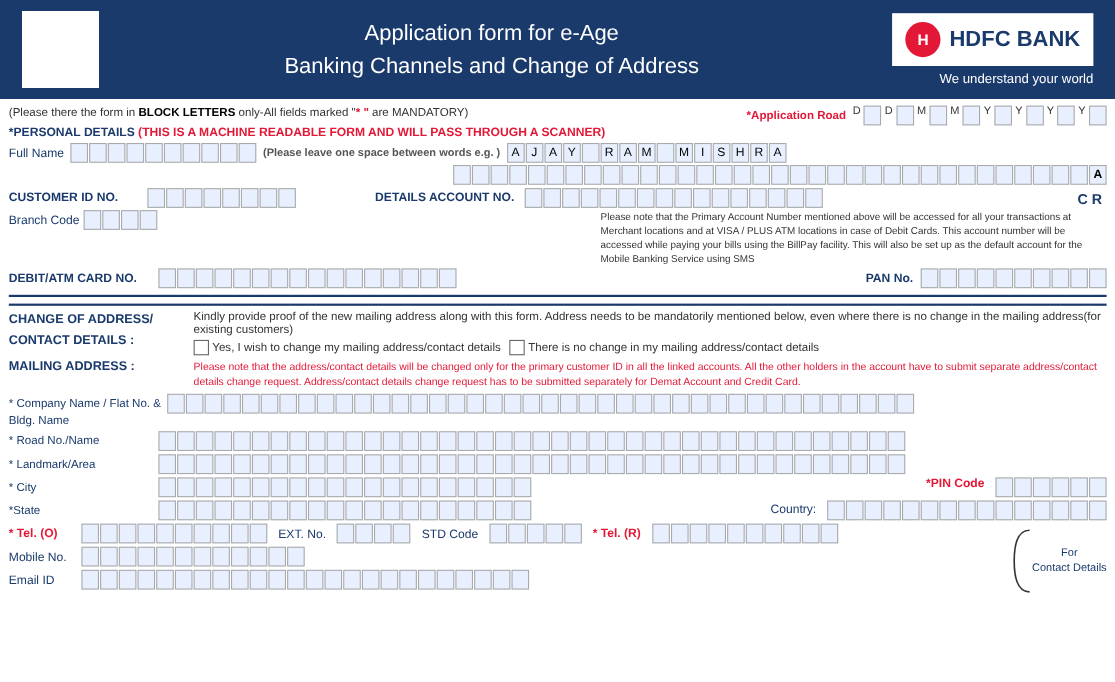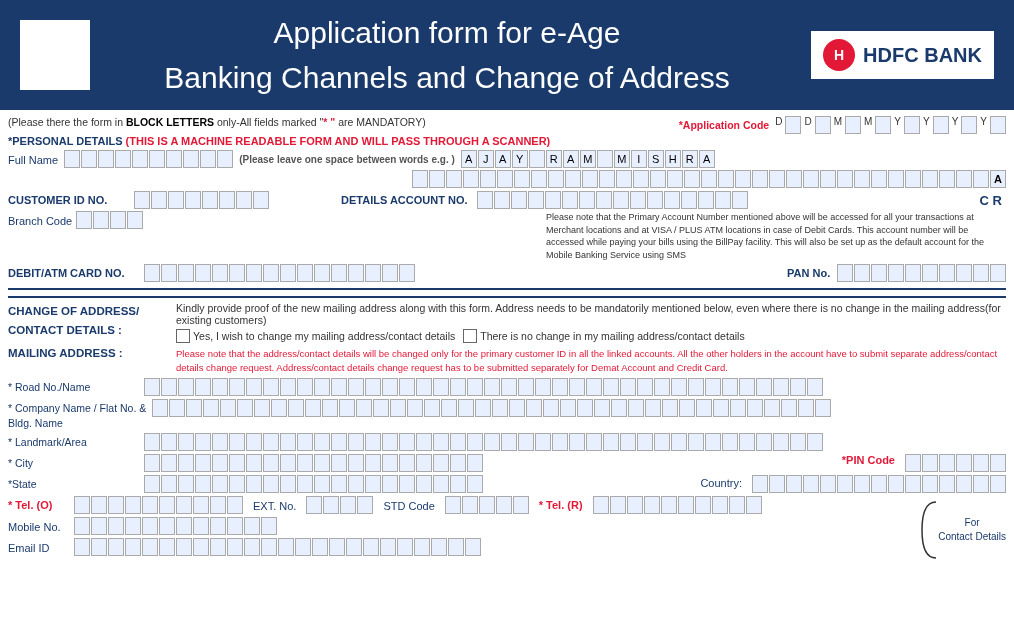--- a/index.html
+++ b/index.html
@@ -16,21 +16,21 @@
       min-height: 90px;
     }
     .header-left { width: 80px; }
     .header-logo-placeholder {
       width: 70px; height: 70px;
       background: white;
     }
     .header-title {
       text-align: center;
       flex: 1;
-      font-size: 30px;
+      font-size: 20px;
       font-weight: normal;
       line-height: 1.5;
     }
     .header-bank {
       text-align: right;
       min-width: 200px;
     }
     .bank-name-box {
       background: white;
       padding: 8px 12px;
@@ -275,33 +275,34 @@
   </div>
   <div class="header-title">
     <div>Application form for e-Age</div>
     <div>Banking Channels and Change of Address</div>
   </div>
   <div class="header-bank">
     <div class="bank-name-box">
       <div class="hdfc-logo-icon">H</div>
       <div class="bank-name-text">HDFC BANK</div>
     </div>
+    <div class="bank-tagline">We understand your world</div>
   </div>
 </div>
 
 <div class="form-area">
 
   <div class="top-section">
     <div class="top-left">
       <div class="instructions">
         <span>(Please there the form in </span><strong>BLOCK LETTERS</strong><span> only-All  fields marked "</span><span class="mandatory">* "</span><span> are MANDATORY)</span>
       </div>
     </div>
     <div class="top-right">
-      <span class="mandatory">*Application Code</span>
+      <span class="mandatory">*Application Road</span>
       <div class="app-date-cells">
         <span class="date-label">D</span>
         <div class="date-cell"></div>
         <span class="date-label">D</span>
         <div class="date-cell"></div>
         <span class="date-label">M</span>
         <div class="date-cell"></div>
         <span class="date-label">M</span>
         <div class="date-cell"></div>
         <span class="date-label">Y</span>
@@ -508,21 +509,22 @@
     <div style="display:flex; gap:8px; align-items:flex-start;">
       <div style="min-width:160px;">
         <div class="mailing-address-label">MAILING ADDRESS :</div>
       </div>
       <div style="flex:1;">
         <div class="warning-text">Please note that the address/contact details will be changed only for the primary customer ID in all the linked accounts. All the other holders in the account have to submit separate address/contact details change request. Address/contact details change request has to be submitted separately for Demat Account and Credit Card.</div>
       </div>
     </div>
 
     <div class="addr-row">
-      <div class="addr-label">* Road No./Name</div>
+      <div class="addr-label" style="white-space:pre-line;">* Company Name / Flat No. &amp;
+  Bldg. Name</div>
       <div class="addr-cells">
         <div class="cells-row">
           <div class="cell"></div>
             <div class="cell"></div>
             <div class="cell"></div>
             <div class="cell"></div>
             <div class="cell"></div>
             <div class="cell"></div>
             <div class="cell"></div>
             <div class="cell"></div>
@@ -556,22 +558,21 @@
             <div class="cell"></div>
             <div class="cell"></div>
             <div class="cell"></div>
             <div class="cell"></div>
             <div class="cell"></div>
         </div>
       </div>
     </div>
 
     <div class="addr-row">
-      <div class="addr-label" style="white-space:pre-line;">* Company Name / Flat No. &amp;
-  Bldg. Name</div>
+      <div class="addr-label">* Road No./Name</div>
       <div class="addr-cells">
         <div class="cells-row">
           <div class="cell"></div>
             <div class="cell"></div>
             <div class="cell"></div>
             <div class="cell"></div>
             <div class="cell"></div>
             <div class="cell"></div>
             <div class="cell"></div>
             <div class="cell"></div>

